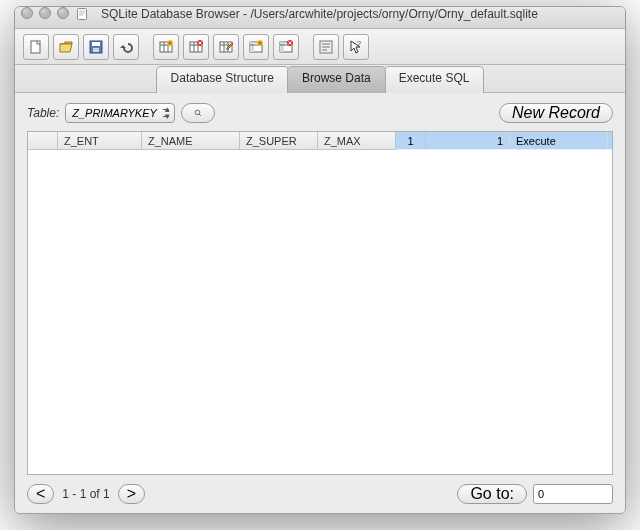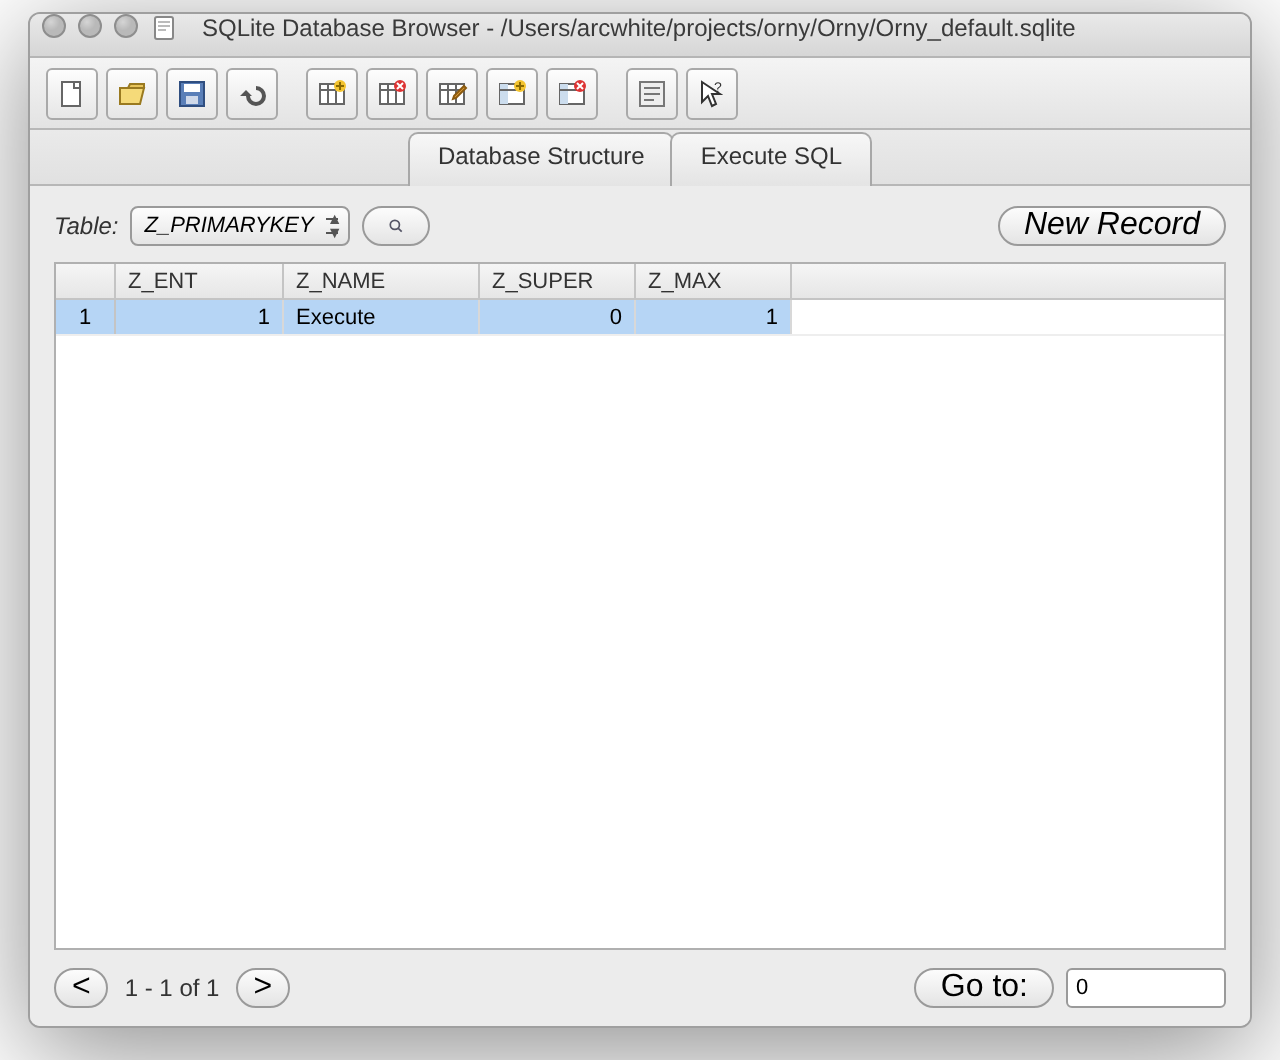--- a/index.html
+++ b/index.html
@@ -22,21 +22,21 @@
   .controls-row { display:flex; align-items:center; gap:6px; margin-bottom:8px;font-style:italic; }
   .lbl { font-size:12px; color:#333; }
   .combo { height:20px; border:1px solid #9a9a9a; border-radius:4px; background:linear-gradient(#fdfdfd,#e5e5e5); display:flex; align-items:center; padding:0 16px 0 6px; font-size:11px; position:relative; min-width:110px; }
   .combo::after { content:""; position:absolute; right:4px; top:3px; width:8px; height:12px; background:
     linear-gradient(#555,#555) no-repeat center 2px/6px 1px,
     linear-gradient(#555,#555) no-repeat center 9px/6px 1px; }
   .combo .ud { position:absolute; right:3px; top:2px; font-size:8px; line-height:7px; color:#555; }
   .pillbtn { height:20px; border:1px solid #9a9a9a; border-radius:10px; background:linear-gradient(#fcfcfc,#e4e4e4); font-size:16px; padding:0 12px; display:flex; align-items:center; cursor:default; }
   .iconpill { width:34px; justify-content:center; }
   .spacer { flex:1; }
-  .grid-wrap { flex:1; border:1px solid #b0b0b0; background:#fff; display:flex; flex-direction:column; overflow:hidden; }
+  .grid-wrap { flex:1; border:1px solid #b0b0b0; background:#fff; display:flex; overflow:hidden; }
   .grid-head { display:flex; height:18px; background:linear-gradient(#f5f5f5,#e6e6e6); border-bottom:1px solid #c4c4c4; font-size:11px; color:#333; }
   .gh { border-right:1px solid #c4c4c4; display:flex; align-items:center; padding:0 6px; }
   .gh.rownum { width:30px; }
   .grid-row { display:flex; height:18px; font-size:11px; border-bottom:1px solid #eee; }
   .grid-row.sel .gc { background:#b6d5f5; }
   .gc { border-right:1px solid #d8d8d8; display:flex; align-items:center; padding:0 6px; }
   .gc.rownum { width:30px; background:#f2f2f2; justify-content:center; border-right:1px solid #c4c4c4; }
   .gc.r { justify-content:flex-end; }
   .colA{width:84px}.colB{width:98px}.colC{width:78px}.colD{width:78px}
   .footer { height:30px; display:flex; align-items:center; gap:6px; padding-top:8px; }
@@ -141,20 +141,21 @@
     <div class="tbtn">
           <svg viewBox="0 0 16 16">
             <path d="M3 2l0 10 3-3 2 5 2-1-2-5h4z" fill="#fff" stroke="#333"></path>
             <text x="9" y="7" font-size="7" fill="#333">?</text>
           </svg>
         </div>
   </div>
 
   <div class="tabrow">
     <div class="tab">Database Structure</div>
+    <div class="tab active">Browse Data</div>
     <div class="tab">Execute SQL</div>
   </div>
 
   <div class="body">
     <div class="controls-row">
       <span class="lbl">Table:</span>
       <div class="combo">
         <span>Z_PRIMARYKEY</span>
         <span class="ud">▲<br>▼</span>
       </div>

